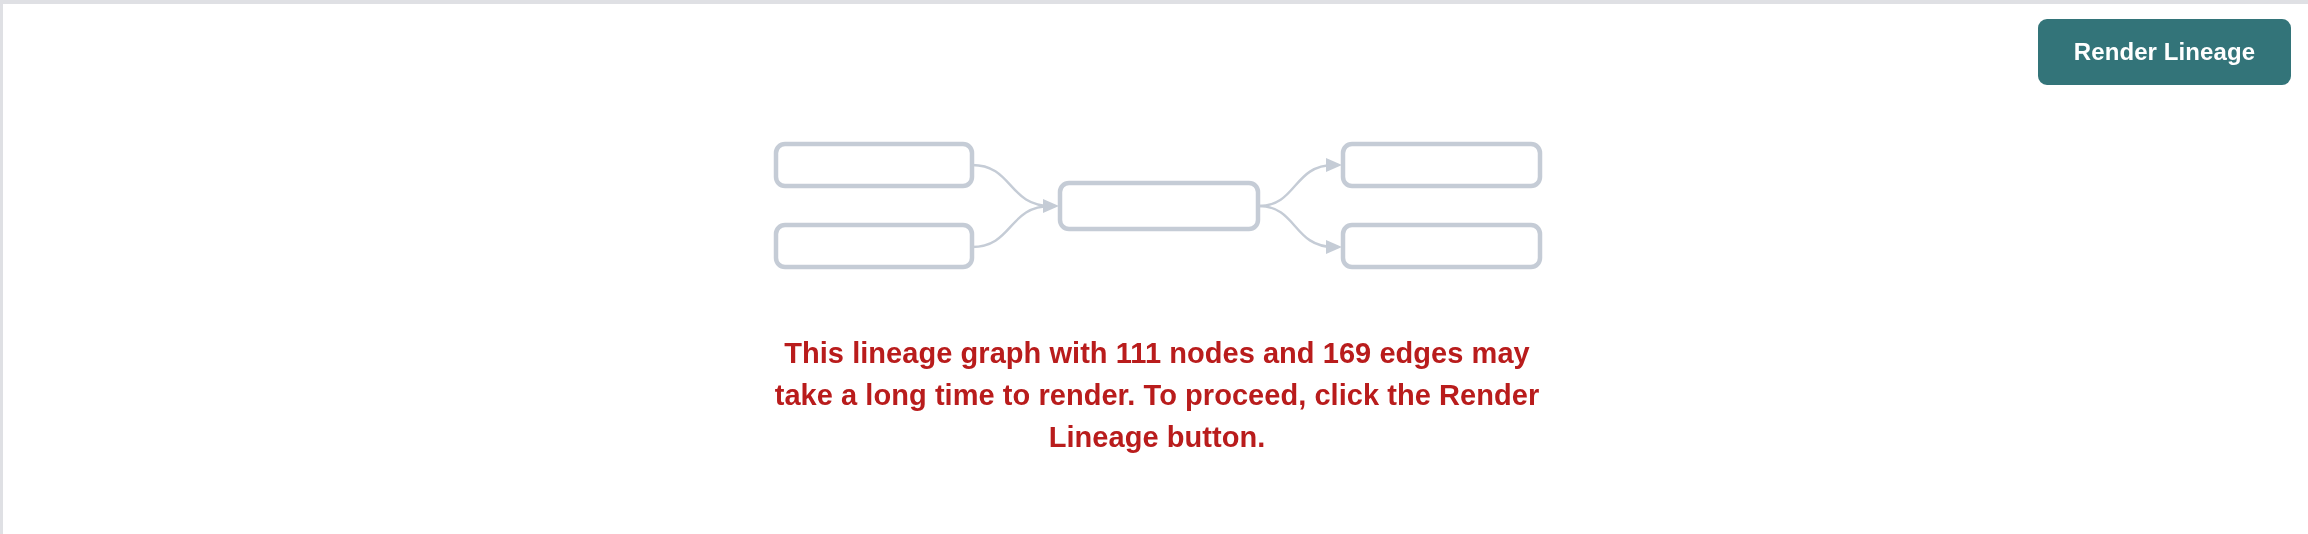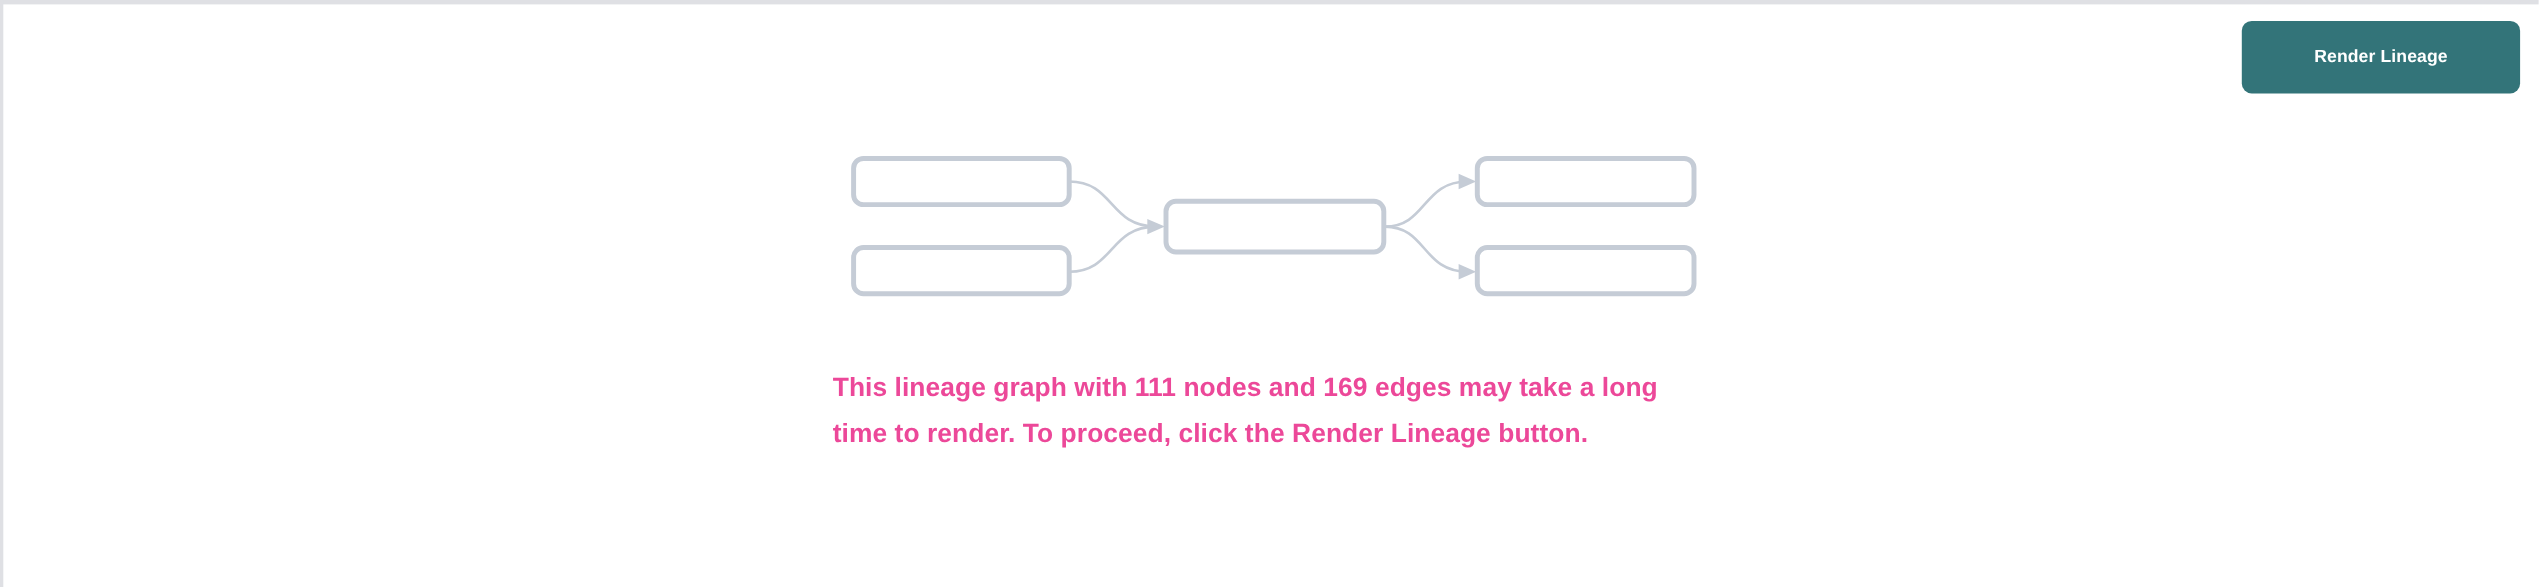--- a/index.html
+++ b/index.html
@@ -26,21 +26,21 @@
     position: absolute;
     left: 2035px;
     top: 15px;
     width: 253px;
     height: 66px;
     background: #337479;
     color: #ffffff;
     border: none;
     border-radius: 9px;
     font-family: "Liberation Sans", sans-serif;
-    font-size: 16px;
+    font-size: 24px;
     font-weight: bold;
     letter-spacing: 0.1px;
     line-height: 66px;
     text-align: center;
     cursor: pointer;
     white-space: nowrap;
   }
 
   
   #lineage-placeholder-graph {
@@ -73,23 +73,24 @@
   .ph-arrowhead {
     fill: #c5ccd6;
   }
 
   
   #lineage-warning-message {
     position: absolute;
     left: 754px;
     top: 328px;
     width: 800px;
-    color: #ec4899;
+    text-align: center;
+    color: #b91c1c;
     font-family: "Liberation Sans", sans-serif;
-    font-size: 24px;
+    font-size: 29px;
     font-weight: bold;
     line-height: 42px;
     letter-spacing: 0.05px;
   }
 </style>
 </head>
 <body>
 
 <div id="app-root">
 

